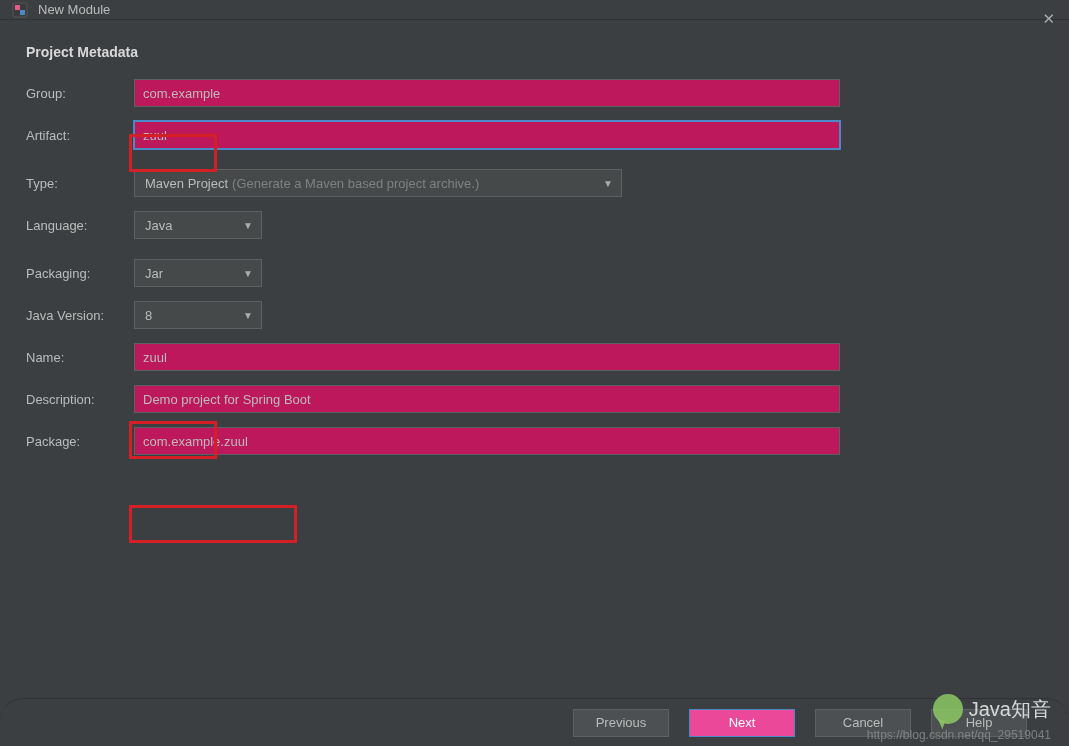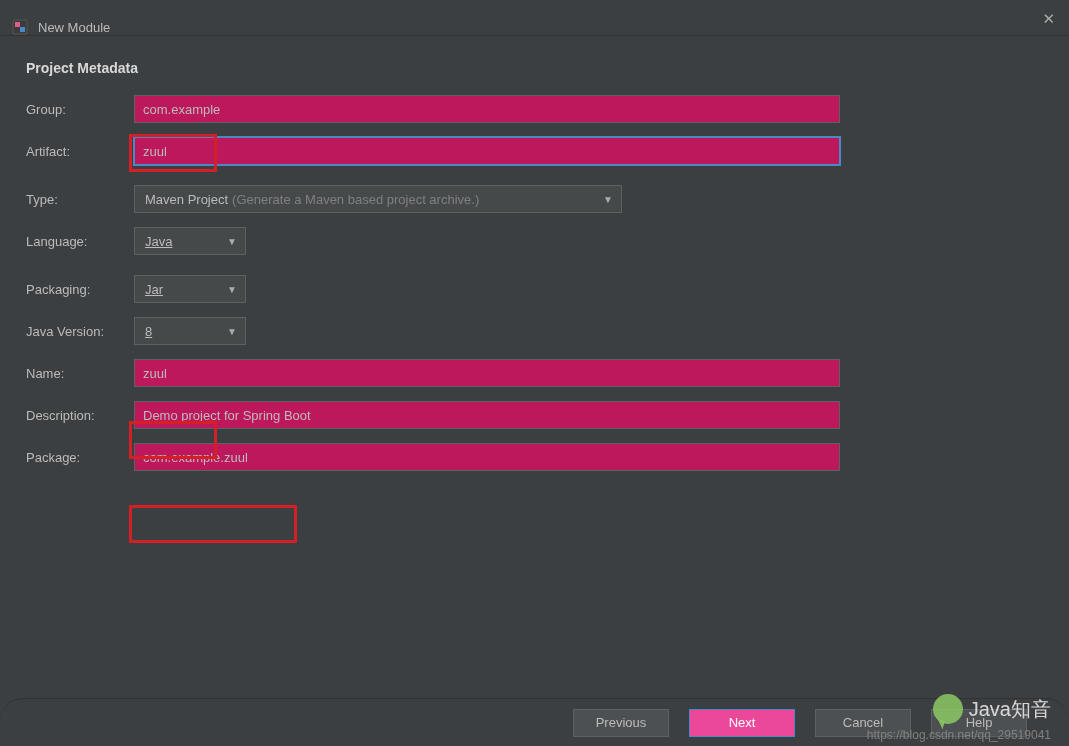--- a/index.html
+++ b/index.html
@@ -6,24 +6,24 @@
   body {
     font-family: "Segoe UI", Arial, sans-serif;
     background: #3c3f41;
     color: #bbbbbb;
     width: 1069px;
     height: 746px;
     overflow: hidden;
     position: relative;
   }
   .titlebar {
-    height: 36px;
+    height: 20px;
     background: #3c3f41;
     display: flex;
-    align-items: flex-end;
+    align-items: center;
     padding: 0 12px;
     border-bottom: 1px solid #323232;
   }
   .app-icon {
     width: 16px; height: 16px;
     margin-right: 10px;
     display: flex; align-items: center; justify-content: center;
   }
   .title-text { font-size: 13px; color: #bbbbbb; }
   .close-x {
@@ -87,21 +87,21 @@
   .select .hint { color: #808080; margin-left: 4px; }
   .select .caret {
     position: absolute;
     right: 8px;
     top: 50%;
     transform: translateY(-50%);
     font-size: 10px;
     color: #aaaaaa;
   }
   .select.w-wide { width: 488px; }
-  .select.w-small { width: 112px; text-decoration: underline; }
+  .select.w-small { width: 128px; }
   .highlight-box {
     position: absolute;
     border: 3px solid #d41f26;
     pointer-events: none;
   }
   .footer {
     position: absolute;
     bottom: 0; left: 0; right: 0;
     height: 48px;
     border-top: 1px solid #323232;

